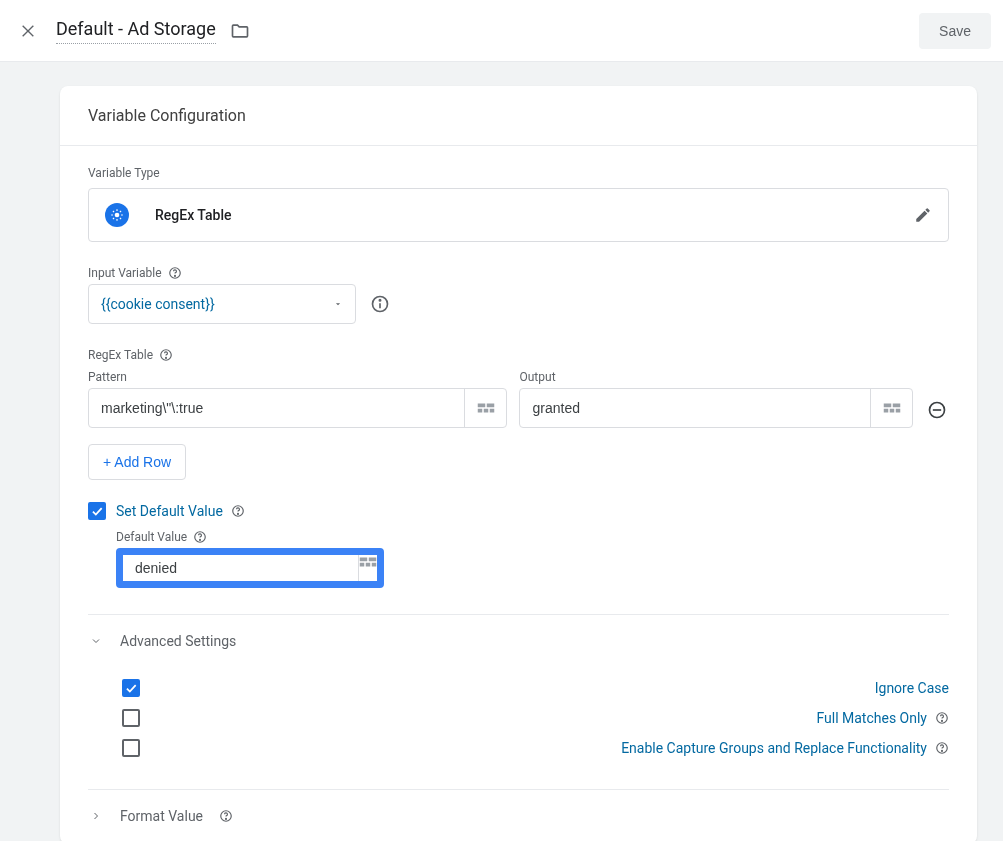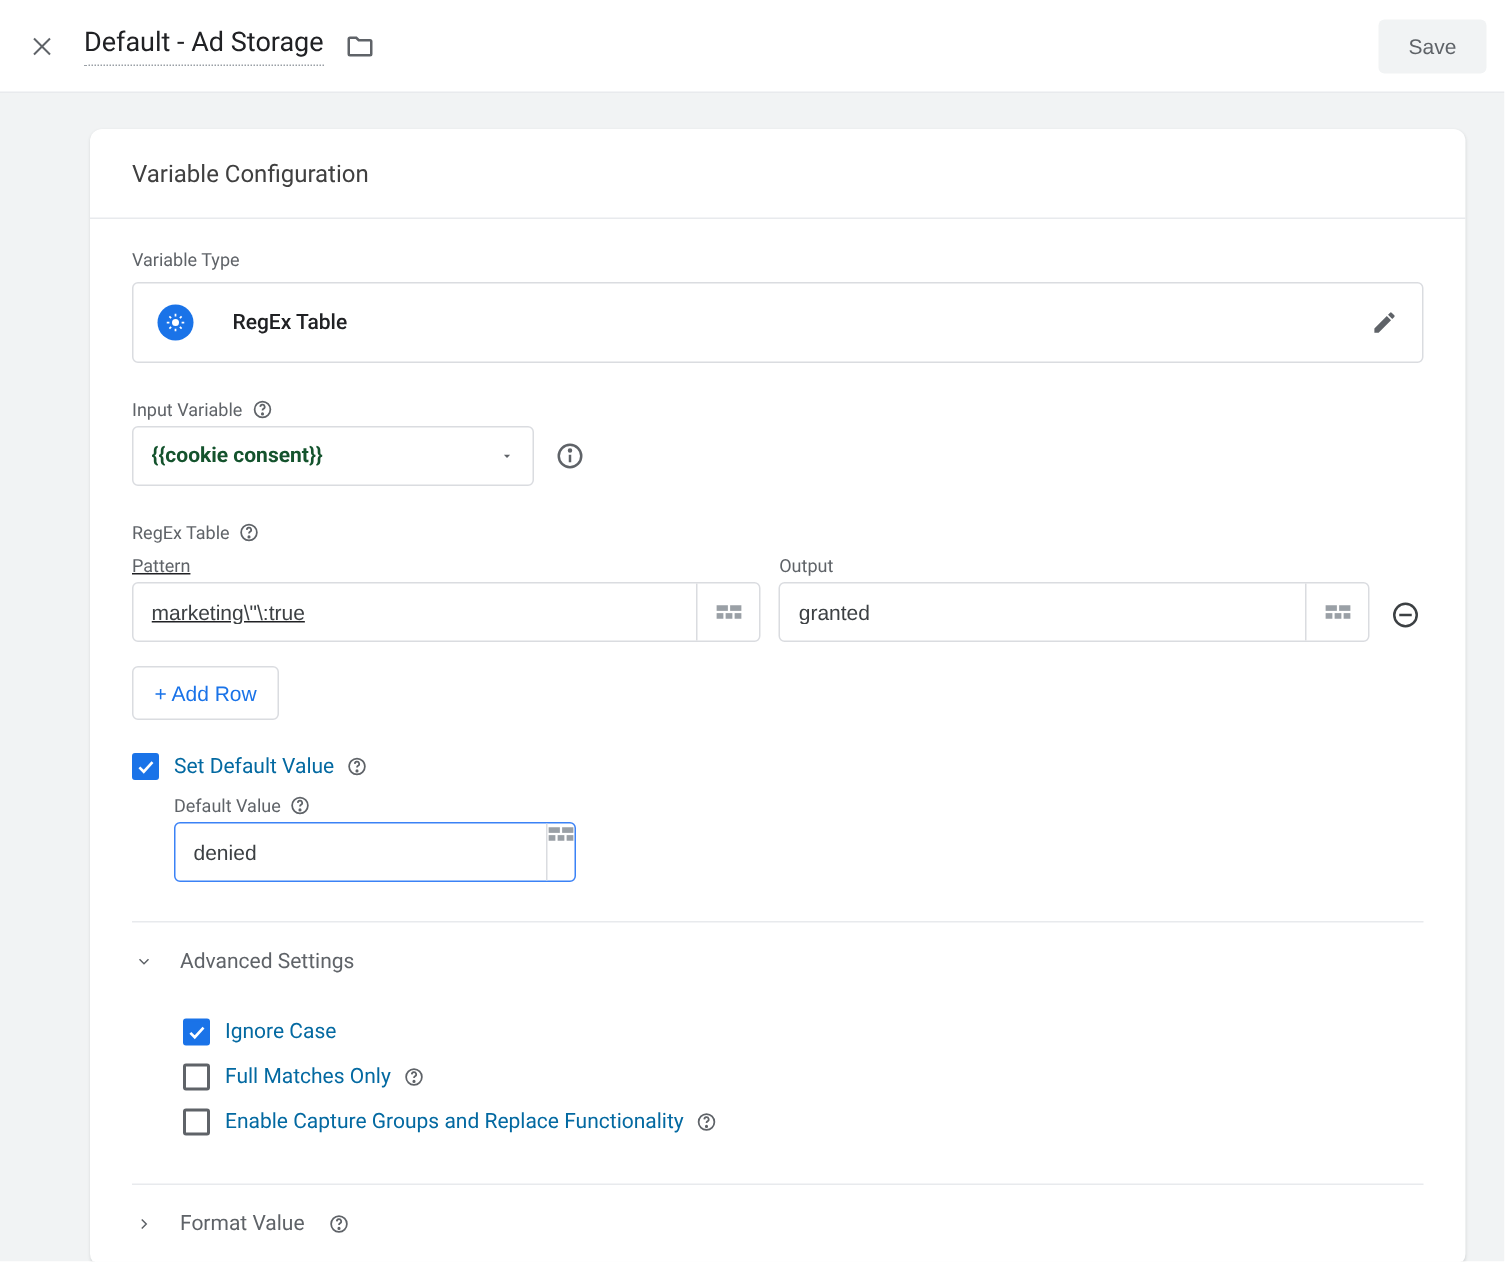--- a/index.html
+++ b/index.html
@@ -27,46 +27,46 @@
   .vtype-box .vicon { width: 24px; height: 24px; border-radius: 50%; background: #1a73e8; display:flex; align-items:center; justify-content:center; }
   .vtype-box .vname { margin-left: 26px; font-weight: 500; color: #202124; }
   .vtype-box .spacer2 { flex:1; }
   .vtype-box .pencil { color: #5f6368; }
 
   .mt20 { margin-top: 24px; }
   .mt8 { margin-top: 8px; }
   .mt4 { margin-top: 4px; }
 
   .dropdown { border: 1px solid #dadce0; border-radius: 4px; width: 268px; height: 40px; display:flex; align-items:center; padding: 0 12px; cursor:pointer; }
-  .dropdown .val { flex:1; color:#14532d;font-weight:bold; }
+  .dropdown .val { flex:1; color:#0369a1; }
   .dropdown .chev { color:#5f6368; }
   .inline-row { display:flex; align-items:center; gap:14px; }
 
   .info-circle { color:#5f6368; display:flex; cursor:pointer; }
 
   .regex-grid { display:flex; gap:12px; align-items:flex-end; }
   .regex-col { display:flex; flex-direction:column; }
-  .col-pattern { width: 424px; text-decoration: underline; }
+  .col-pattern { width: 424px; }
   .col-output { width: 398px; }
   .field-box { border:1px solid #dadce0; border-radius:4px; display:flex; height:40px; }
   .field-box input { border:none; outline:none; flex:1; padding:0 12px; font-size:14px; background:transparent; color:#3c4043; }
   .field-box .brick { width:42px; border-left:1px solid #dadce0; display:flex; align-items:center; justify-content:center; color:#9aa0a6; cursor:pointer; }
 
   .remove-circle { display:flex; align-items:center; justify-content:center; color:#5f6368; cursor:pointer; width:24px; }
 
   .addrow { margin-top:16px; border:1px solid #dadce0; border-radius:4px; background:#fff; color:#1a73e8; padding:9px 14px; font-size:14px; cursor:pointer; font-weight:500; }
 
   .chk-row { display:flex; align-items:center; gap:10px; margin-top:22px; }
-  .chk-row2 { display:flex; align-items:center; gap:10px; margin-top:12px; }
+  .chk-row2 { display:flex; align-items:center; margin-top:12px;justify-content:space-between; }
   .chk { width:18px; height:18px; border:2px solid #5f6368; border-radius:2px; cursor:pointer; display:flex; align-items:center; justify-content:center; }
   .chk.checked { background:#1a73e8; border-color:#1a73e8; }
   .chk-label { font-size:14px; color:#0369a1; display:flex; align-items:center; gap:8px; }
 
   .indent { margin-left: 28px; margin-top:10px; }
-  .dv-box { display:flex; border:1px solid #3b82f6; border-radius:4px; width:268px; height:40px; }
+  .dv-box { display:flex; border:7px solid #3b82f6; border-radius:4px; width:268px; height:40px; }
   .dv-box input { border:none; outline:none; flex:1; padding:0 12px; font-size:14px; background:transparent; color:#3c4043; }
 
   .divider { border-top:1px solid #e8eaed; margin:26px 0 0 0; }
 
   .expander { display:flex; align-items:center; gap:16px; padding:18px 0; cursor:pointer; color:#5f6368; font-size:14px; }
   .expander .arrow { width:16px; display:flex; justify-content:center; }
 
   .adv-content { padding-left:34px; padding-bottom:6px; }
 
   .section-last { padding-bottom: 20px; }

